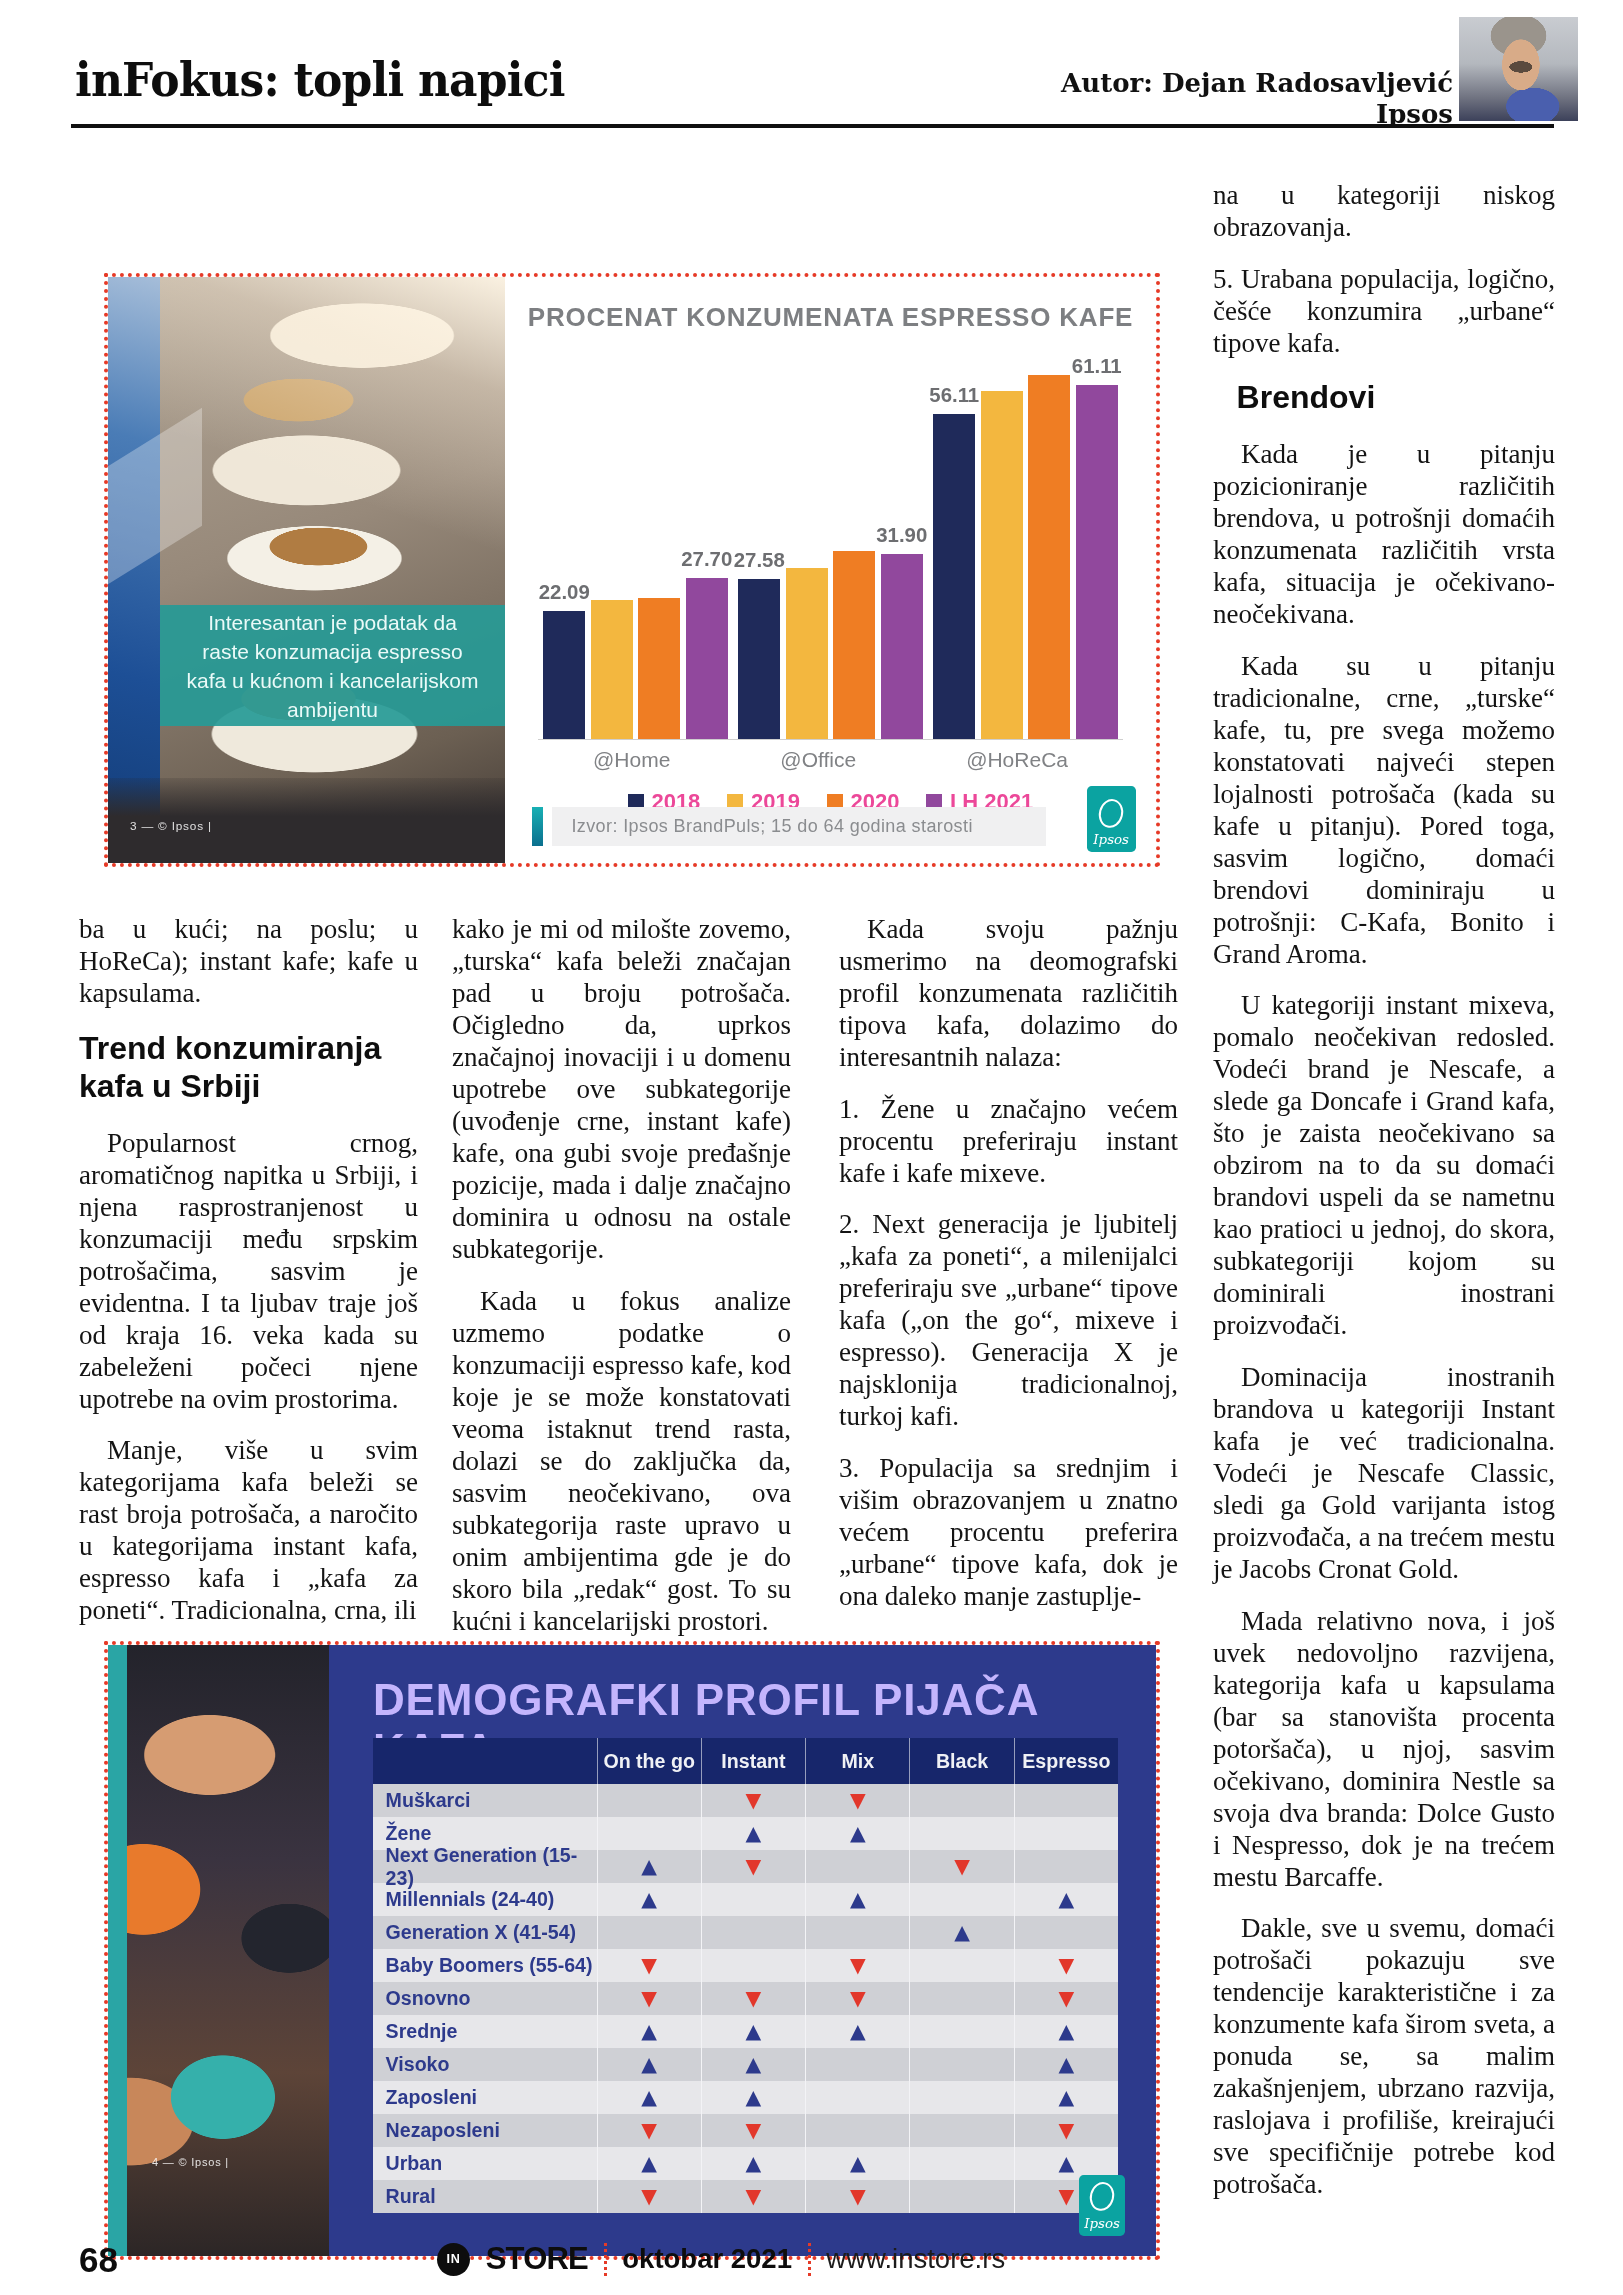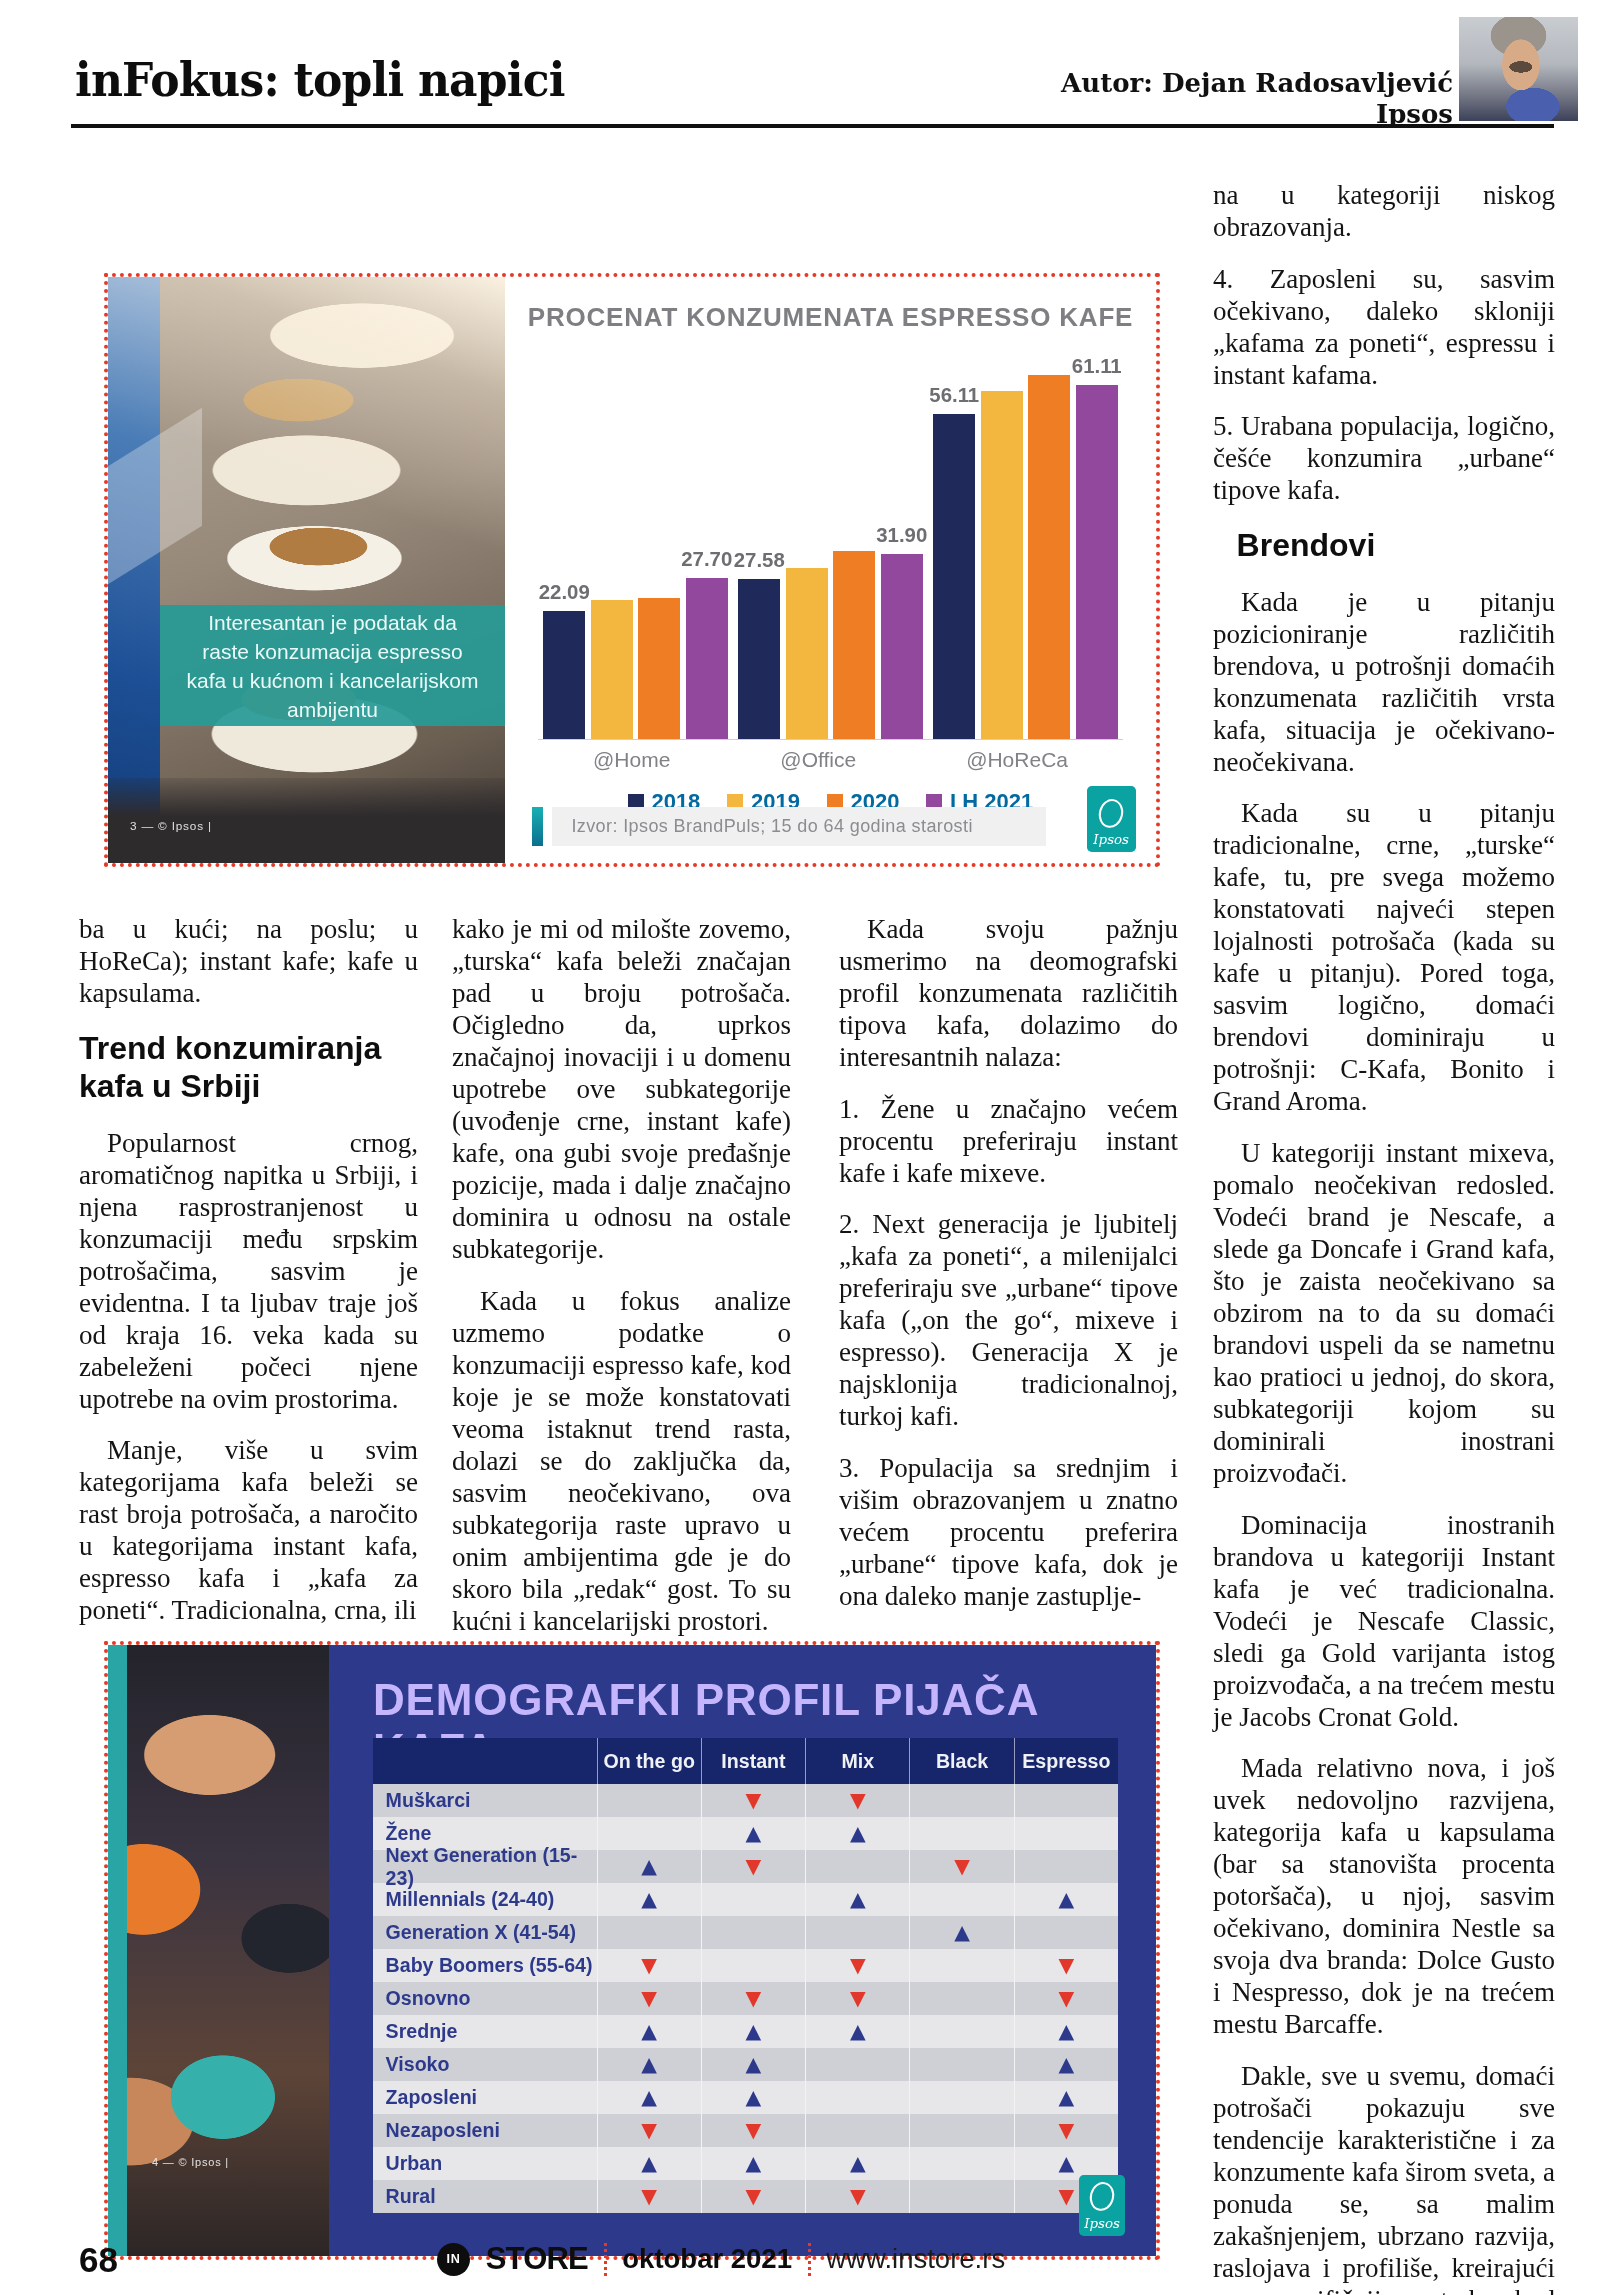--- a/index.html
+++ b/index.html
@@ -97,21 +97,21 @@
   .x-labels {
     position:absolute; left:33px; right:33px; top:471px;
     display:flex; justify-content:space-around;
     font-family:"Liberation Sans", sans-serif; font-weight:400; font-size:21px; color:#808285;
   }
   .legend {
     position:absolute; left:0; right:0; top:512px; display:flex; justify-content:center; gap:27px;
   }
   .legend-item { display:flex; align-items:center; gap:7.9px; }
   .legend-swatch { width:15.7px; height:15.7px; display:inline-block; }
-  .legend-label { font-family:"Liberation Sans", sans-serif; font-weight:700; font-size:22px; color:#0369a1; }
+  .legend-label { font-family:"Liberation Sans", sans-serif; font-weight:700; font-size:22px; color:#ec4899; }
   .source-strip {
     position:absolute; left:27px; right:110px; bottom:17.3px; height:39px; display:flex; align-items:stretch; gap:9.4px;
   }
   .source-accent { width:11px; background:linear-gradient(180deg,#18b0b4,#0b6f8e); }
   .source-box {
     flex:1; background:#f0f0f1; display:flex; align-items:center; padding-left:19px;
     font-family:"Liberation Sans", sans-serif; font-size:18px; color:#8a8c8f; letter-spacing:0.4px;
   }
   .ipsos {
     position:absolute; right:20.4px; bottom:11px; width:49px; height:66px; background:#0ba3a1;
@@ -318,21 +318,20 @@
       <p class="body-p indent">Kada u fokus analize uzmemo podatke o konzumaciji espresso kafe, kod koje je se može konstatovati veoma istaknut trend rasta, dolazi se do zaključka da, sasvim neočekivano, ova subkategorija raste upravo u onim ambijentima gde je do skoro bila „redak“ gost. To su kućni i kancelarijski prostori.</p>
     </div>
   <div class="col" id="col3">
       <p class="body-p indent">Kada svoju pažnju usmerimo na deomografski profil konzumenata različitih tipova kafa, dolazimo do interesantnih nalaza:</p>
       <p class="body-p">1. Žene u značajno većem procentu preferiraju instant kafe i kafe mixeve.</p>
       <p class="body-p">2. Next generacija je ljubitelj „kafa za poneti“, a milenijalci preferiraju sve „urbane“ tipove kafa („on the go“, mixeve i espresso). Generacija X je najsklonija tradicionalnoj, turkoj kafi.</p>
       <p class="body-p">3. Populacija sa srednjim i višim obrazovanjem u znatno većem procentu preferira „urbane“ tipove kafa, dok je ona daleko manje zastuplje-</p>
     </div>
   <div class="col" id="col4">
       <p class="body-p">na u kategoriji niskog obrazovanja.</p>
-      <p class="body-p">4. Zaposleni su, sasvim očekivano, daleko skloniji „kafama za poneti“, espressu i instant kafama.</p>
       <p class="body-p">5. Urabana populacija, logično, češće konzumira „urbane“ tipove kafa.</p>
       <h2 class="col-heading indent-head">Brendovi</h2>
       <p class="body-p indent">Kada je u pitanju pozicioniranje različitih brendova, u potrošnji domaćih konzumenata različitih vrsta kafa, situacija je očekivano-neočekivana.</p>
       <p class="body-p indent">Kada su u pitanju tradicionalne, crne, „turske“ kafe, tu, pre svega možemo konstatovati najveći stepen lojalnosti potrošača (kada su kafe u pitanju). Pored toga, sasvim logično, domaći brendovi dominiraju u potrošnji: C-Kafa, Bonito i Grand Aroma.</p>
       <p class="body-p indent">U kategoriji instant mixeva, pomalo neočekivan redosled. Vodeći brand je Nescafe, a slede ga Doncafe i Grand kafa, što je zaista neočekivano sa obzirom na to da su domaći brandovi uspeli da se nametnu kao pratioci u jednoj, do skora, subkategoriji kojom su dominirali inostrani proizvođači.</p>
       <p class="body-p indent">Dominacija inostranih brandova u kategoriji Instant kafa je već tradicionalna. Vodeći je Nescafe Classic, sledi ga Gold varijanta istog proizvođača, a na trećem mestu je Jacobs Cronat Gold.</p>
       <p class="body-p indent">Mada relativno nova, i još uvek nedovoljno razvijena, kategorija kafa u kapsulama (bar sa stanovišta procenta potoršača), u njoj, sasvim očekivano, dominira Nestle sa svoja dva branda: Dolce Gusto i Nespresso, dok je na trećem mestu Barcaffe.</p>
       <p class="body-p indent">Dakle, sve u svemu, domaći potrošači pokazuju sve tendencije karakteristične i za konzumente kafa širom sveta, a ponuda se, sa malim zakašnjenjem, ubrzano razvija, raslojava i profiliše, kreirajući sve specifičnije potrebe kod potrošača.</p>
     </div>
 

